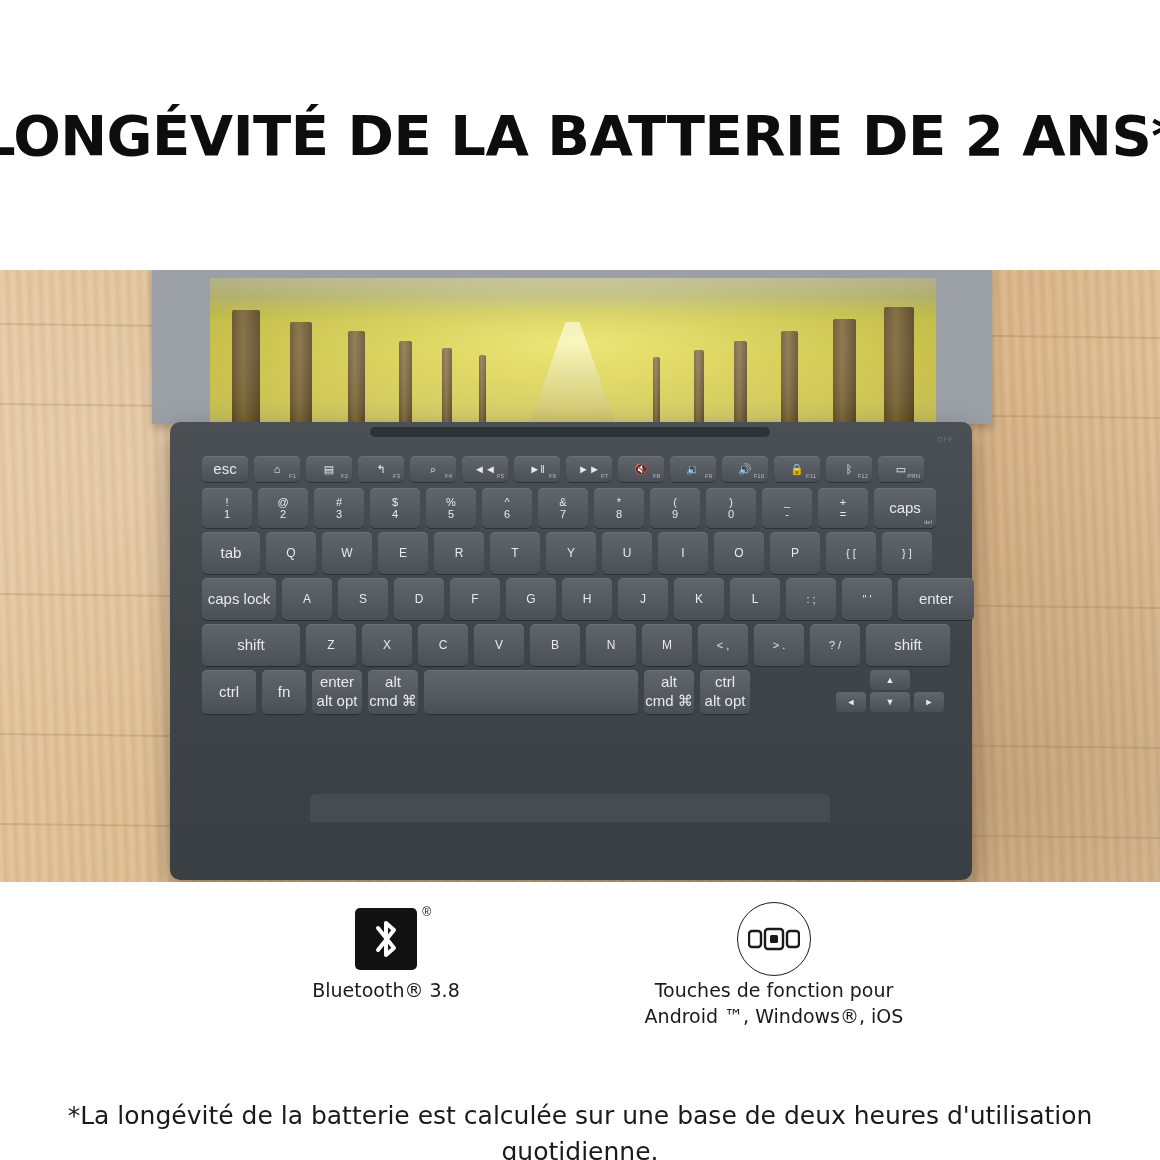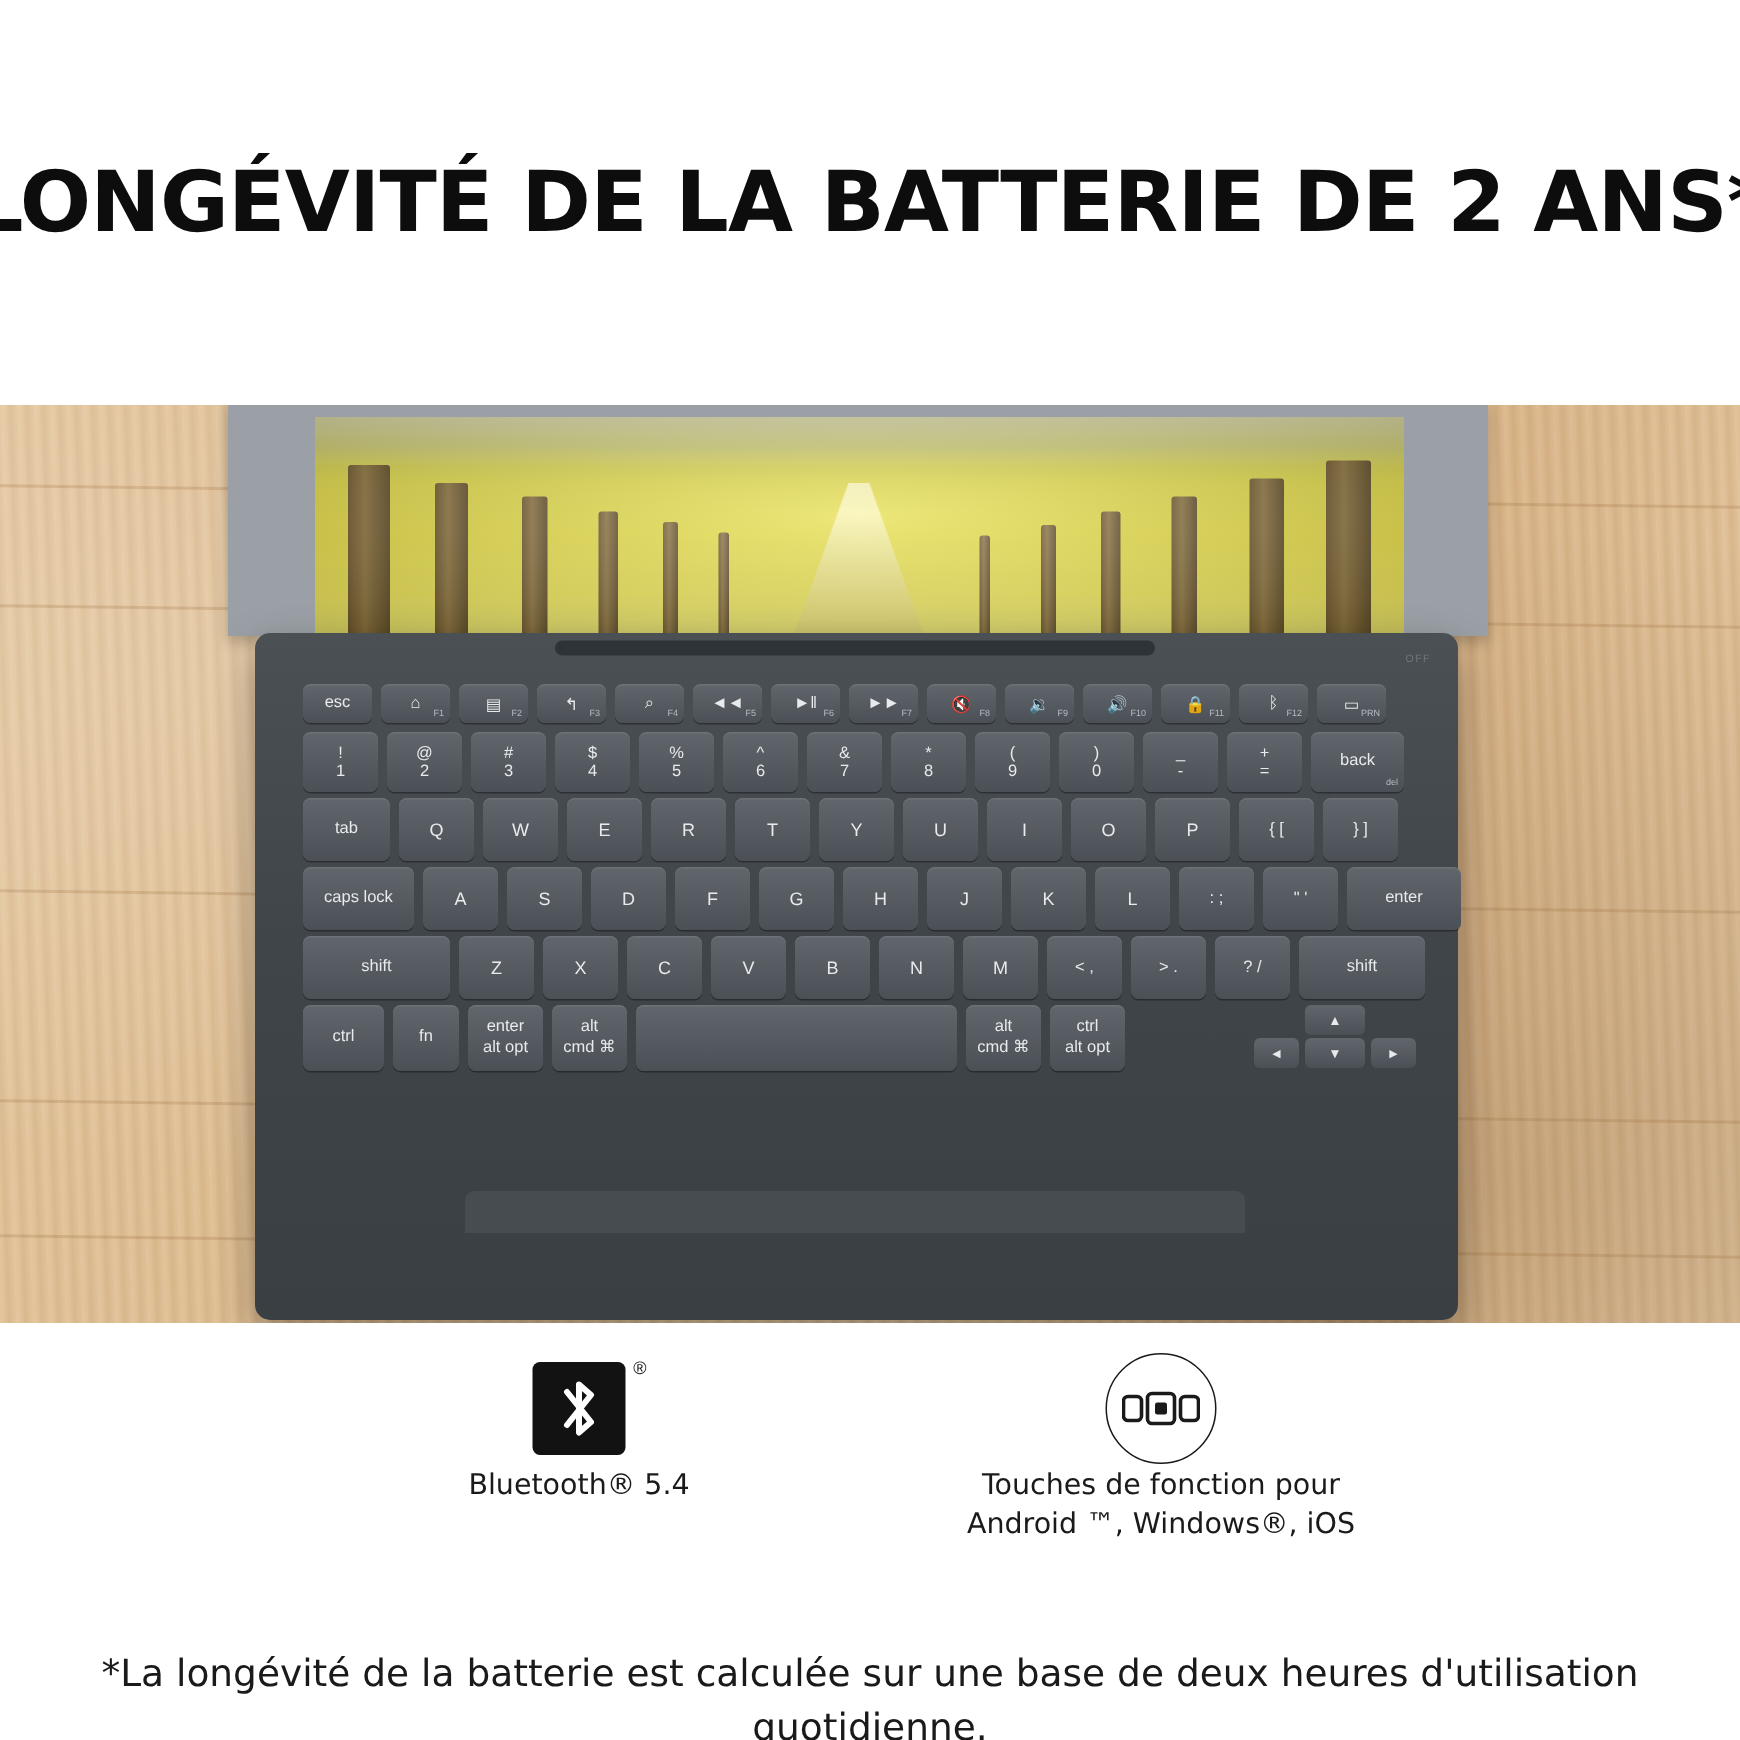--- a/index.html
+++ b/index.html
@@ -217,21 +217,21 @@
     bottom: 3px;
   }
   .key .stack {
     display: flex;
     flex-direction: column;
     align-items: center;
     line-height: 1.1;
     font-size: 11px;
   }
   .key .small {
-    font-size: 11px;
+    font-size: 15px;
     line-height: 1.25;
   }
   .key.fn-key { font-size: 11px; }
   .row-fn { top: 0; height: 26px; }
   .row-num { top: 32px; height: 40px; }
   .row-q   { top: 76px; height: 42px; }
   .row-a   { top: 122px; height: 42px; }
   .row-z   { top: 168px; height: 42px; }
   .row-ctl { top: 214px; height: 44px; }
 
@@ -451,21 +451,21 @@
               <span>-</span>
             </span>
           </div>
         <div class="key" style="width:50px">
             <span class="stack">
               <span>+</span>
               <span>=</span>
             </span>
           </div>
         <div class="key" style="width:62px">
-            <span class="small">back</span>
+            <span class="small">caps</span>
             <span class="sub">del</span>
           </div>
       </div>
 
       <div class="krow row-a">
         <div class="key" style="width:74px">
             <span class="small">caps lock</span>
           </div>
         <div class="key" style="width:50px">
             <span>A</span>
@@ -644,21 +644,21 @@
 
   <div class="feature">
     <div class="glyph">
       <div class="bt-badge">
         <svg width="34" height="44" viewBox="0 0 34 44" aria-hidden="true">
           <path d="M9 11 L25 31 L17 38 L17 6 L25 13 L9 33" fill="none" stroke="#ffffff" stroke-width="4" stroke-linecap="round" stroke-linejoin="round"></path>
         </svg>
         <span class="reg-mark">®</span>
       </div>
     </div>
-    <div class="caption">Bluetooth® 5.4</div>
+    <div class="caption">Bluetooth® 3.8</div>
   </div>
 
   <div class="feature">
     <div class="glyph">
       <div class="circle-icon">
         <svg width="52" height="26" viewBox="0 0 52 26" aria-hidden="true">
           <rect x="1" y="5" width="12" height="16" rx="3" fill="none" stroke="#1a1a1a" stroke-width="2.4"></rect>
           <rect x="17" y="3" width="18" height="20" rx="3" fill="none" stroke="#1a1a1a" stroke-width="2.4"></rect>
           <rect x="22" y="9" width="8" height="8" rx="1.5" fill="#1a1a1a"></rect>
           <rect x="39" y="5" width="12" height="16" rx="3" fill="none" stroke="#1a1a1a" stroke-width="2.4"></rect>

